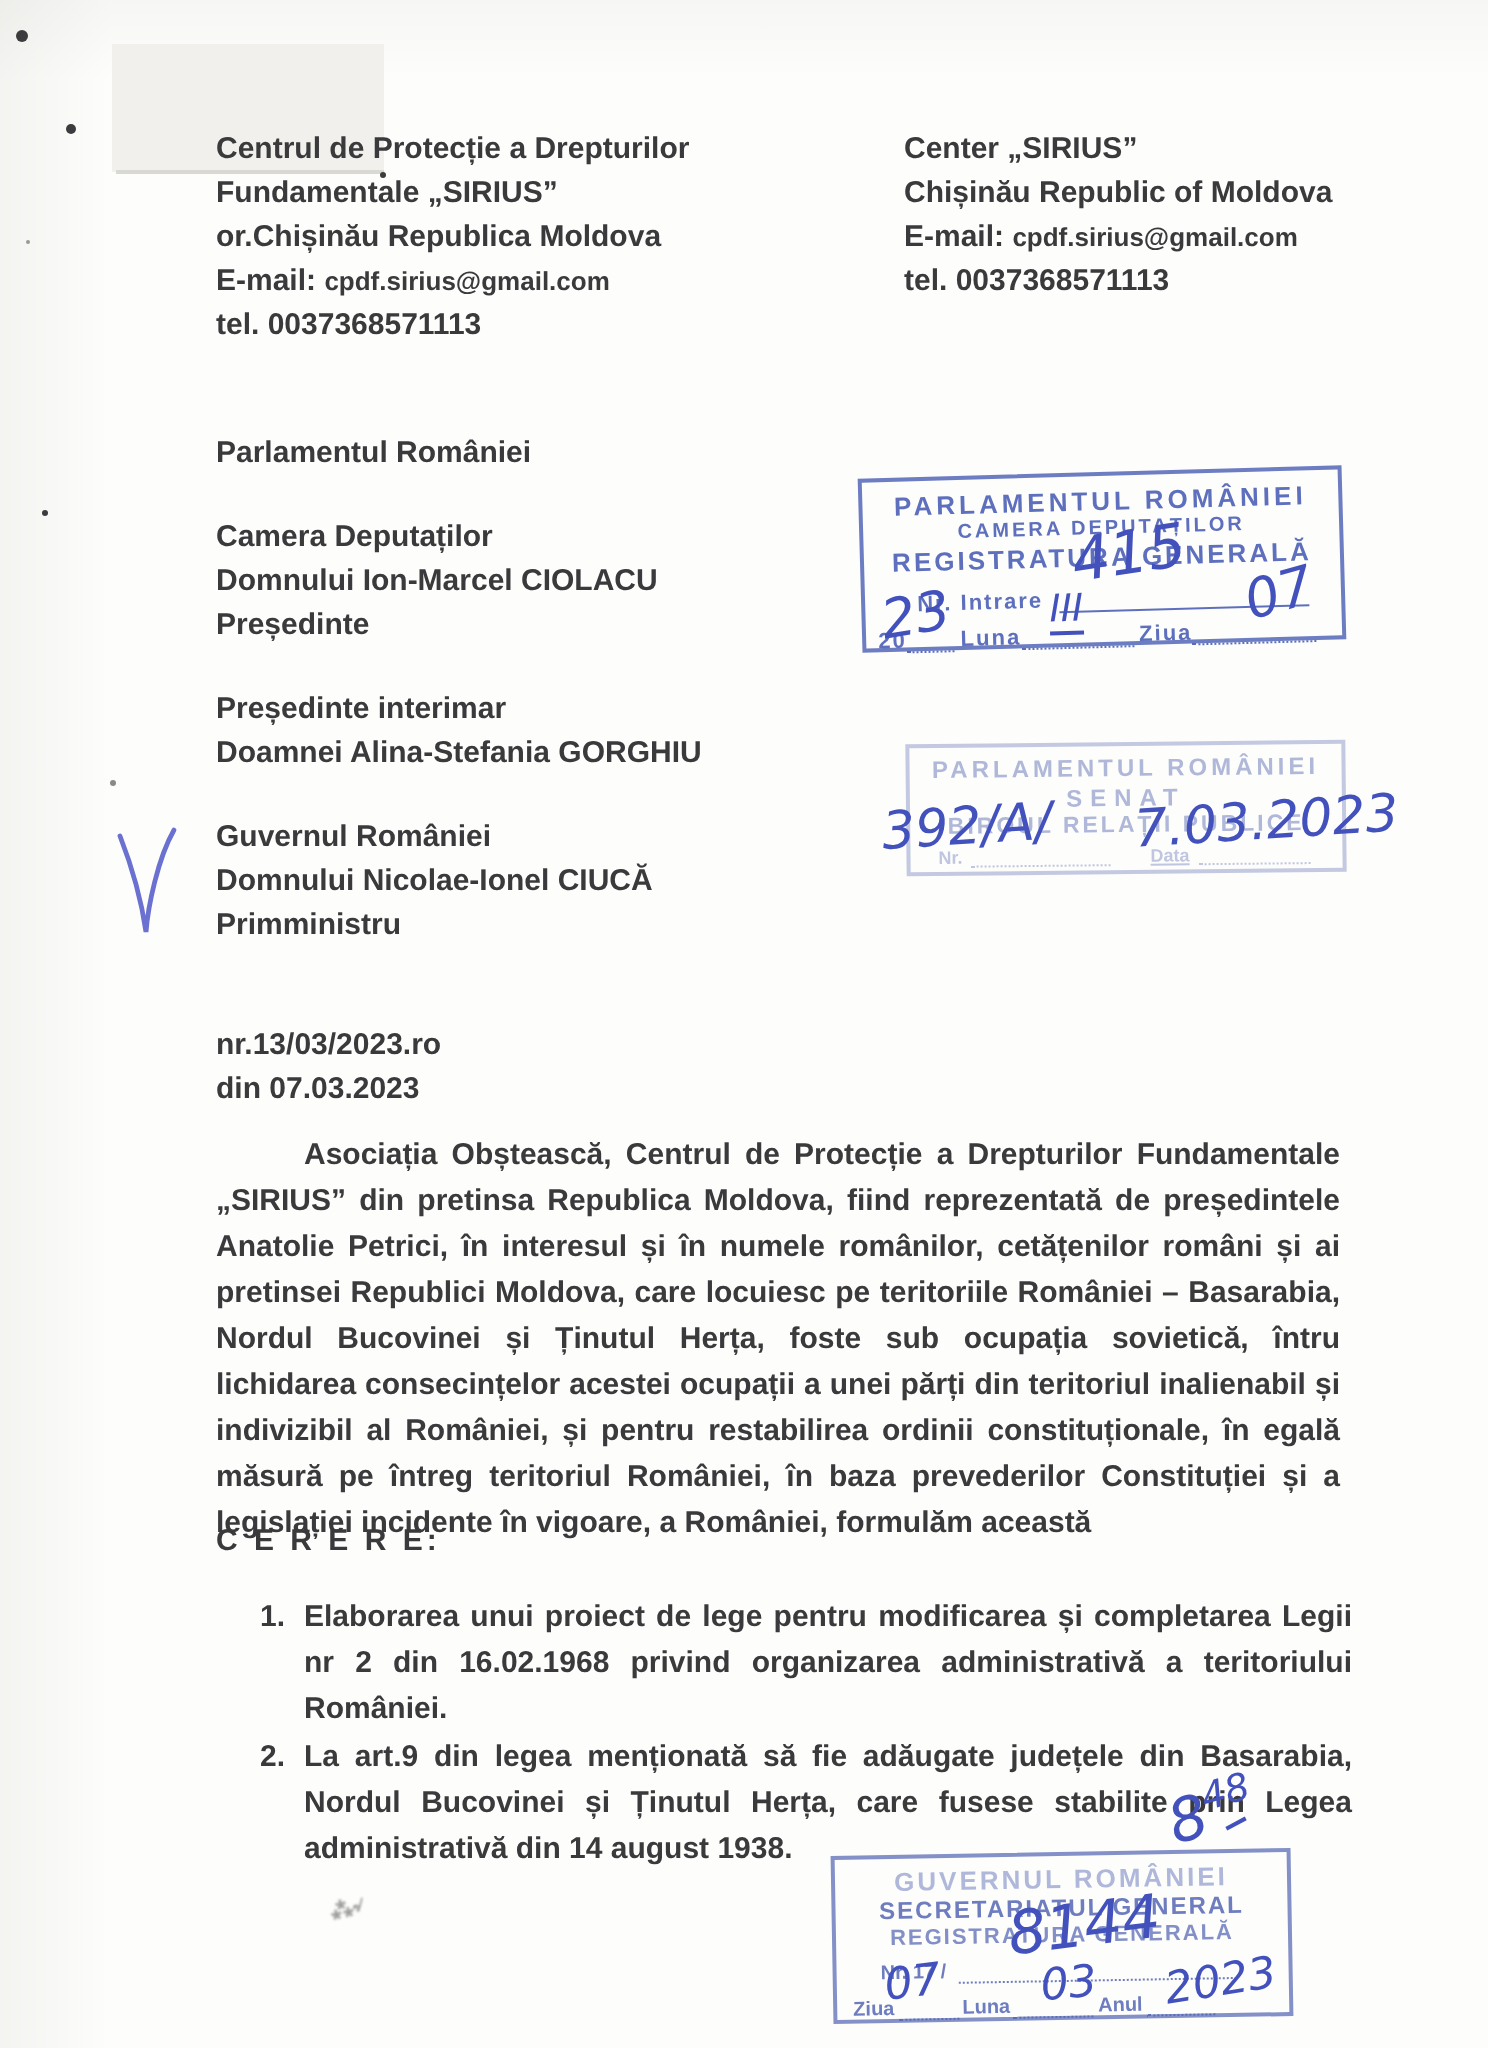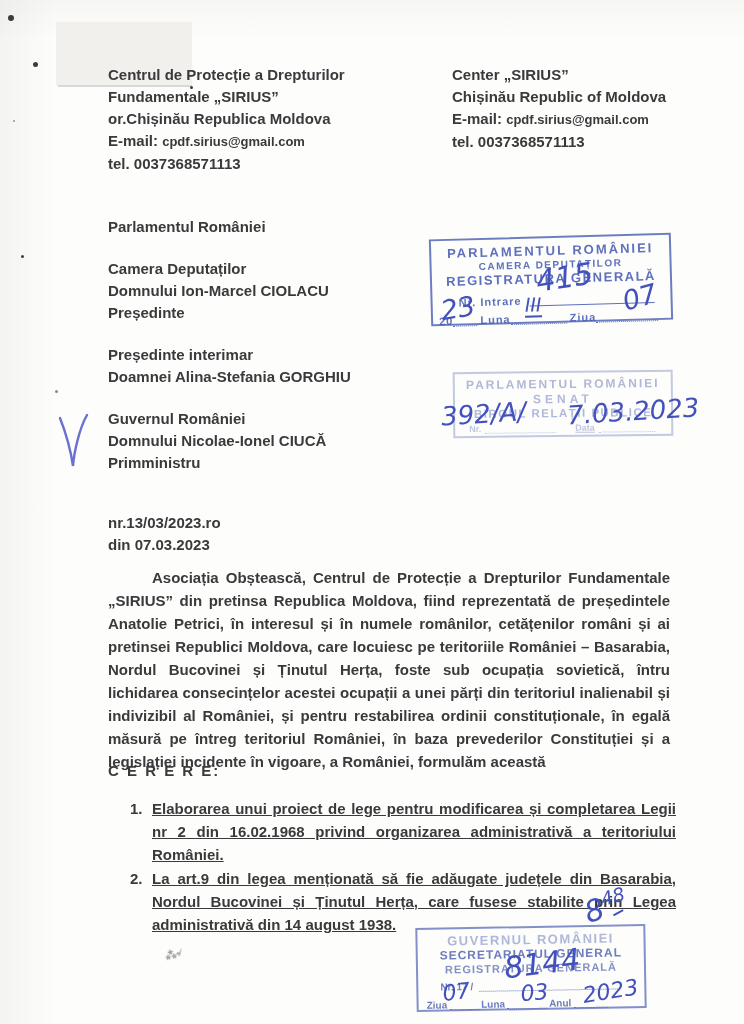--- a/index.html
+++ b/index.html
@@ -39,21 +39,21 @@
   .body-par {
     position:absolute; left:108px; top:566px; width:562px;
     font-weight:bold; font-size:15px; line-height:23px;
     text-align:justify; text-indent:44px;
   }
   .cerere { position:absolute; left:108px; top:762px; font-weight:bold; font-size:15px; letter-spacing:2px; }
 
   .req-list { position:absolute; left:130px; top:797px; width:546px; }
   .req-item { display:flex; margin-bottom:1px; }
   .req-num  { font-weight:bold; font-size:15px; line-height:23px; width:22px; flex:0 0 22px; }
-  .req-text { font-weight:bold; font-size:15px; line-height:23px; text-align:justify;text-decoration:underline; }
+  .req-text { font-weight:bold; font-size:15px; line-height:23px; text-align:justify; }
 
   
   .stamp { position:absolute; border-style:solid; }
   .stamp .srow { text-align:center; font-weight:bold; }
   .leader { display:inline-block; border-bottom:1.6px dotted currentColor; height:10px; }
   .uline  { display:inline-block; border-bottom:1.6px solid currentColor; height:12px; }
 
   .stamp-cd {
     left:430px; top:236px; width:242px; height:87px;
     border-width:2.5px; border-color:rgba(72,92,180,0.8);

